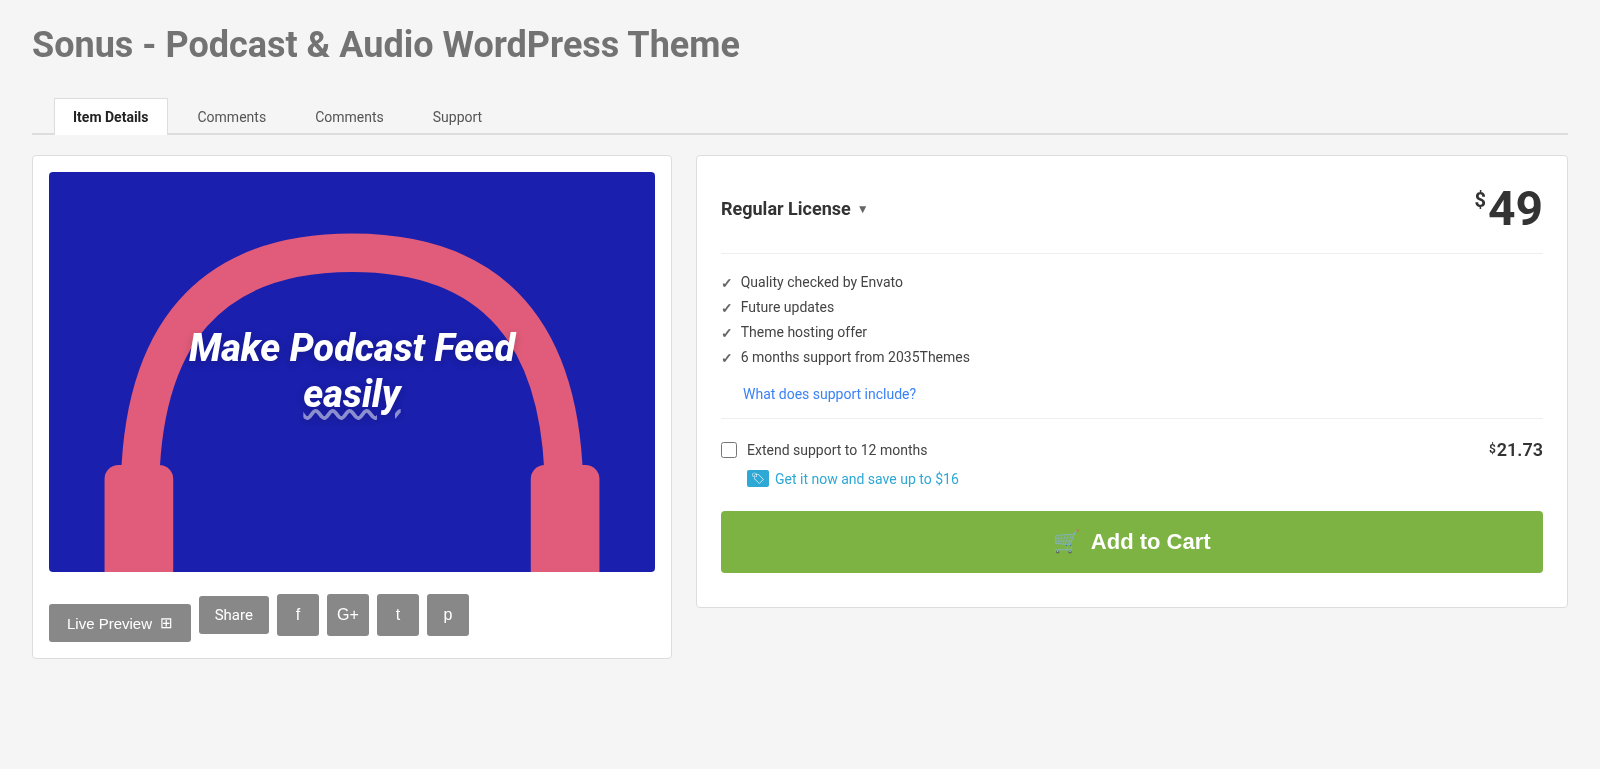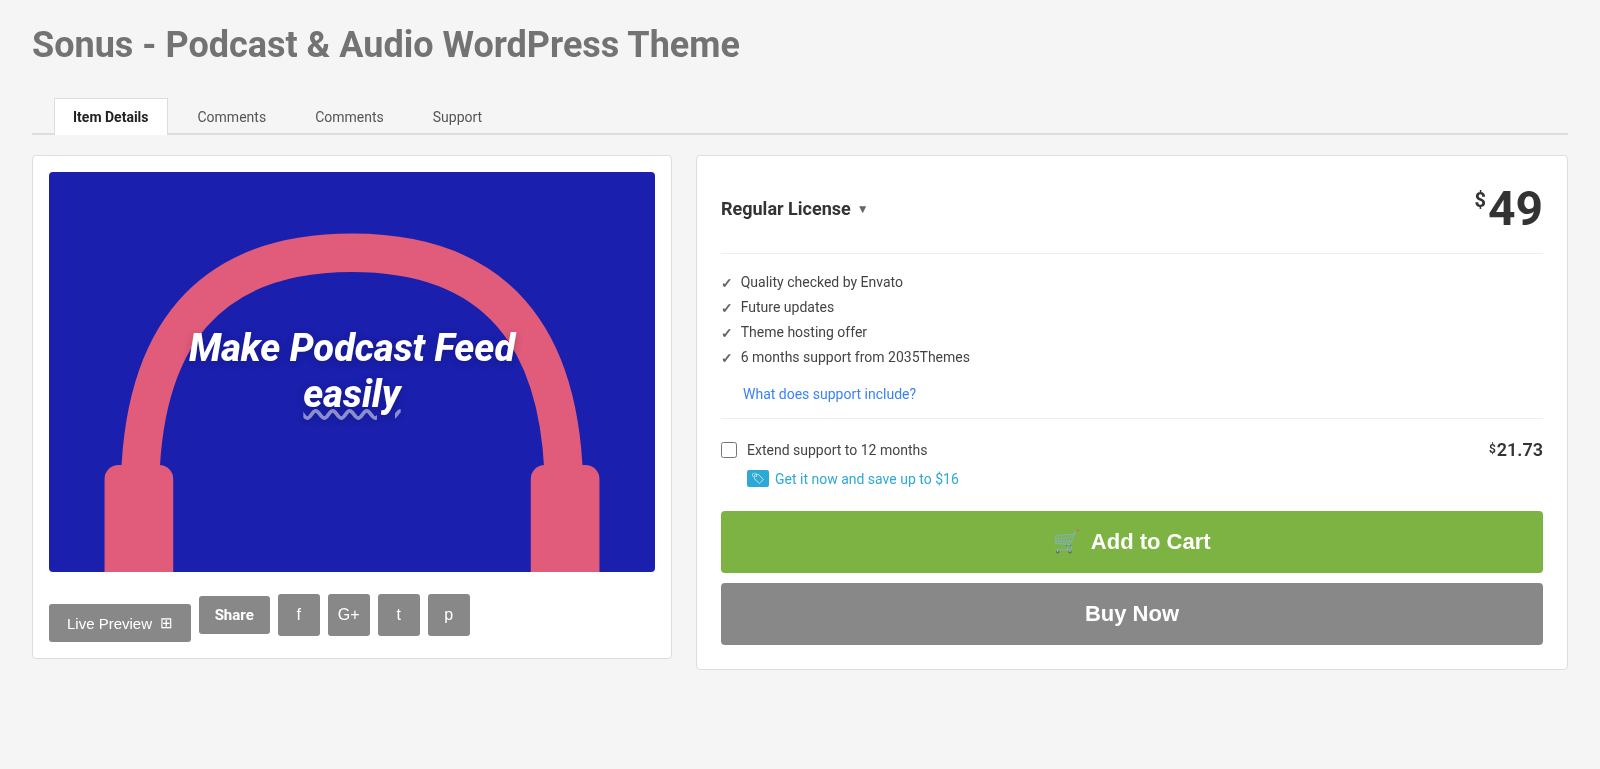--- a/index.html
+++ b/index.html
@@ -107,21 +107,21 @@
       cursor: pointer;
       margin-top: 16px;
     }
     .share-label {
       background: #888;
       color: #fff;
       border: none;
       border-radius: 3px;
       padding: 10px 16px;
       font-size: 15px;
-      font-weight: 700;
+      font-weight: 400;
       cursor: default;
     }
     .social-btn {
       background: #888;
       color: #fff;
       border: none;
       border-radius: 3px;
       width: 42px;
       height: 42px;
       display: flex;
@@ -382,18 +382,15 @@
     <a href="#" class="save-link">
       <span class="tag-icon">🏷</span>
       <span>Get it now and save up to $16</span>
     </a>
 
     <button class="add-to-cart-btn">
       <span>🛒</span>
       <span>Add to Cart</span>
     </button>
 
-    <button class="buy-now-btn">
-      <span>Buy Now</span>
-    </button>
   </div>
 
 </div>
 
 </body></html>

